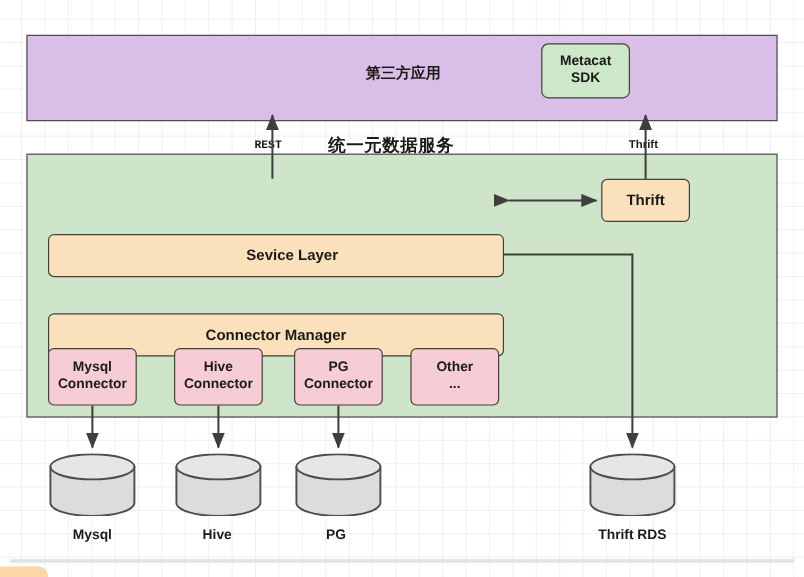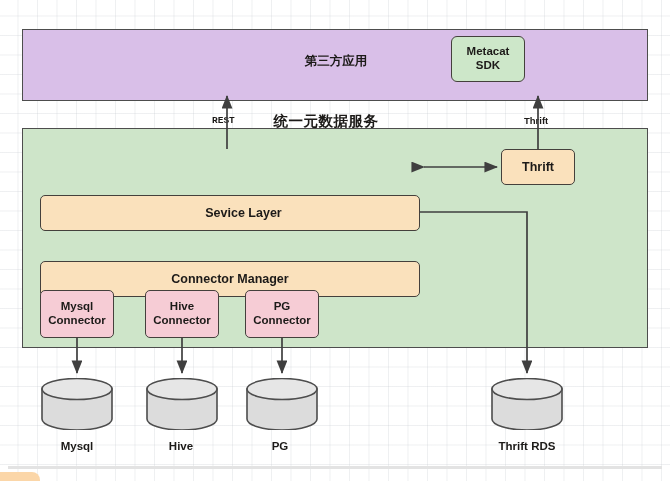--- a/index.html
+++ b/index.html
@@ -130,20 +130,26 @@
   <div class="abs box conn-box c-hive">
     <span style="display:block">
       <span>Hive</span><br>
       <span>Connector</span>
     </span>
   </div>
   <div class="abs box conn-box c-pg">
     <span style="display:block">
       <span>PG</span><br>
       <span>Connector</span>
+    </span>
+  </div>
+  <div class="abs box conn-box c-other">
+    <span style="display:block">
+      <span>Other</span><br>
+      <span>...</span>
     </span>
   </div>
 
   <div class="cyl cy-mysql">
     <svg width="74" height="52" viewBox="0 0 74 52">
       <path d="M2,11 L2,41 A35,11 0 0 0 72,41 L72,11 Z" fill="#dcdcdc" stroke="#4d4d4d" stroke-width="1.6"></path>
       <ellipse cx="37" cy="11" rx="35" ry="10.5" fill="#e6e6e6" stroke="#4d4d4d" stroke-width="1.6"></ellipse>
     </svg>
   </div>
   <div class="cyl cy-hive">

